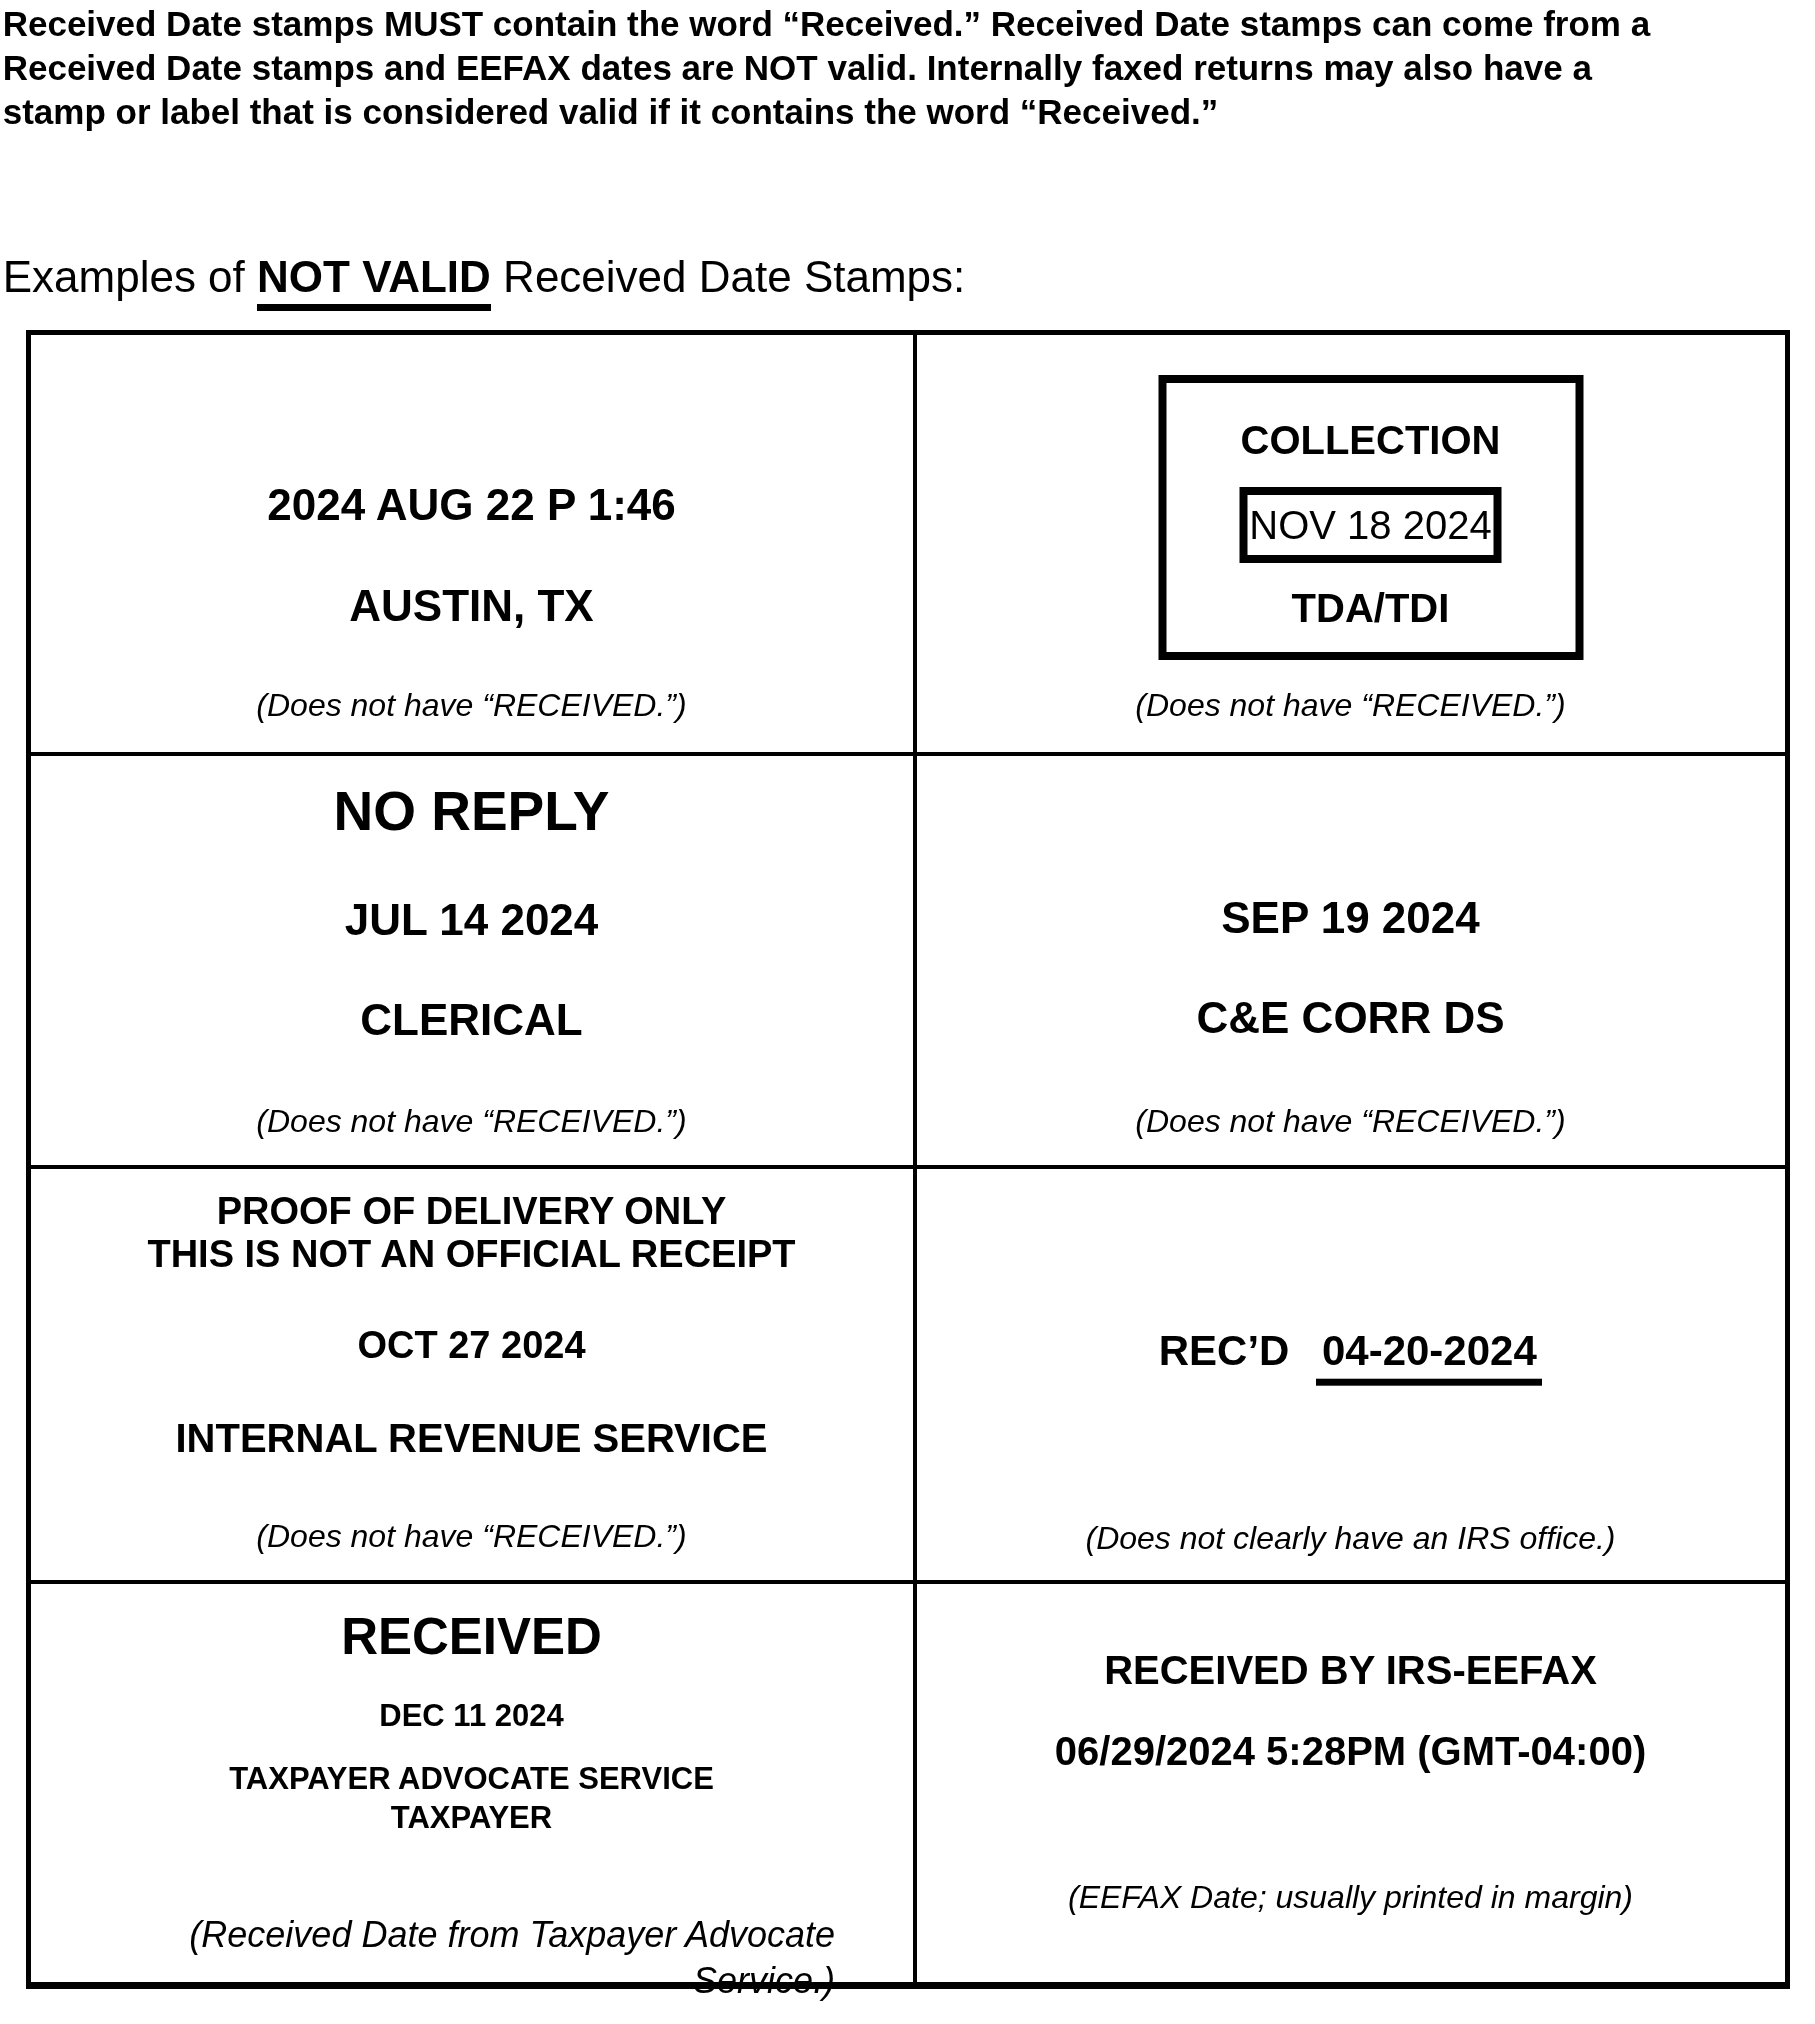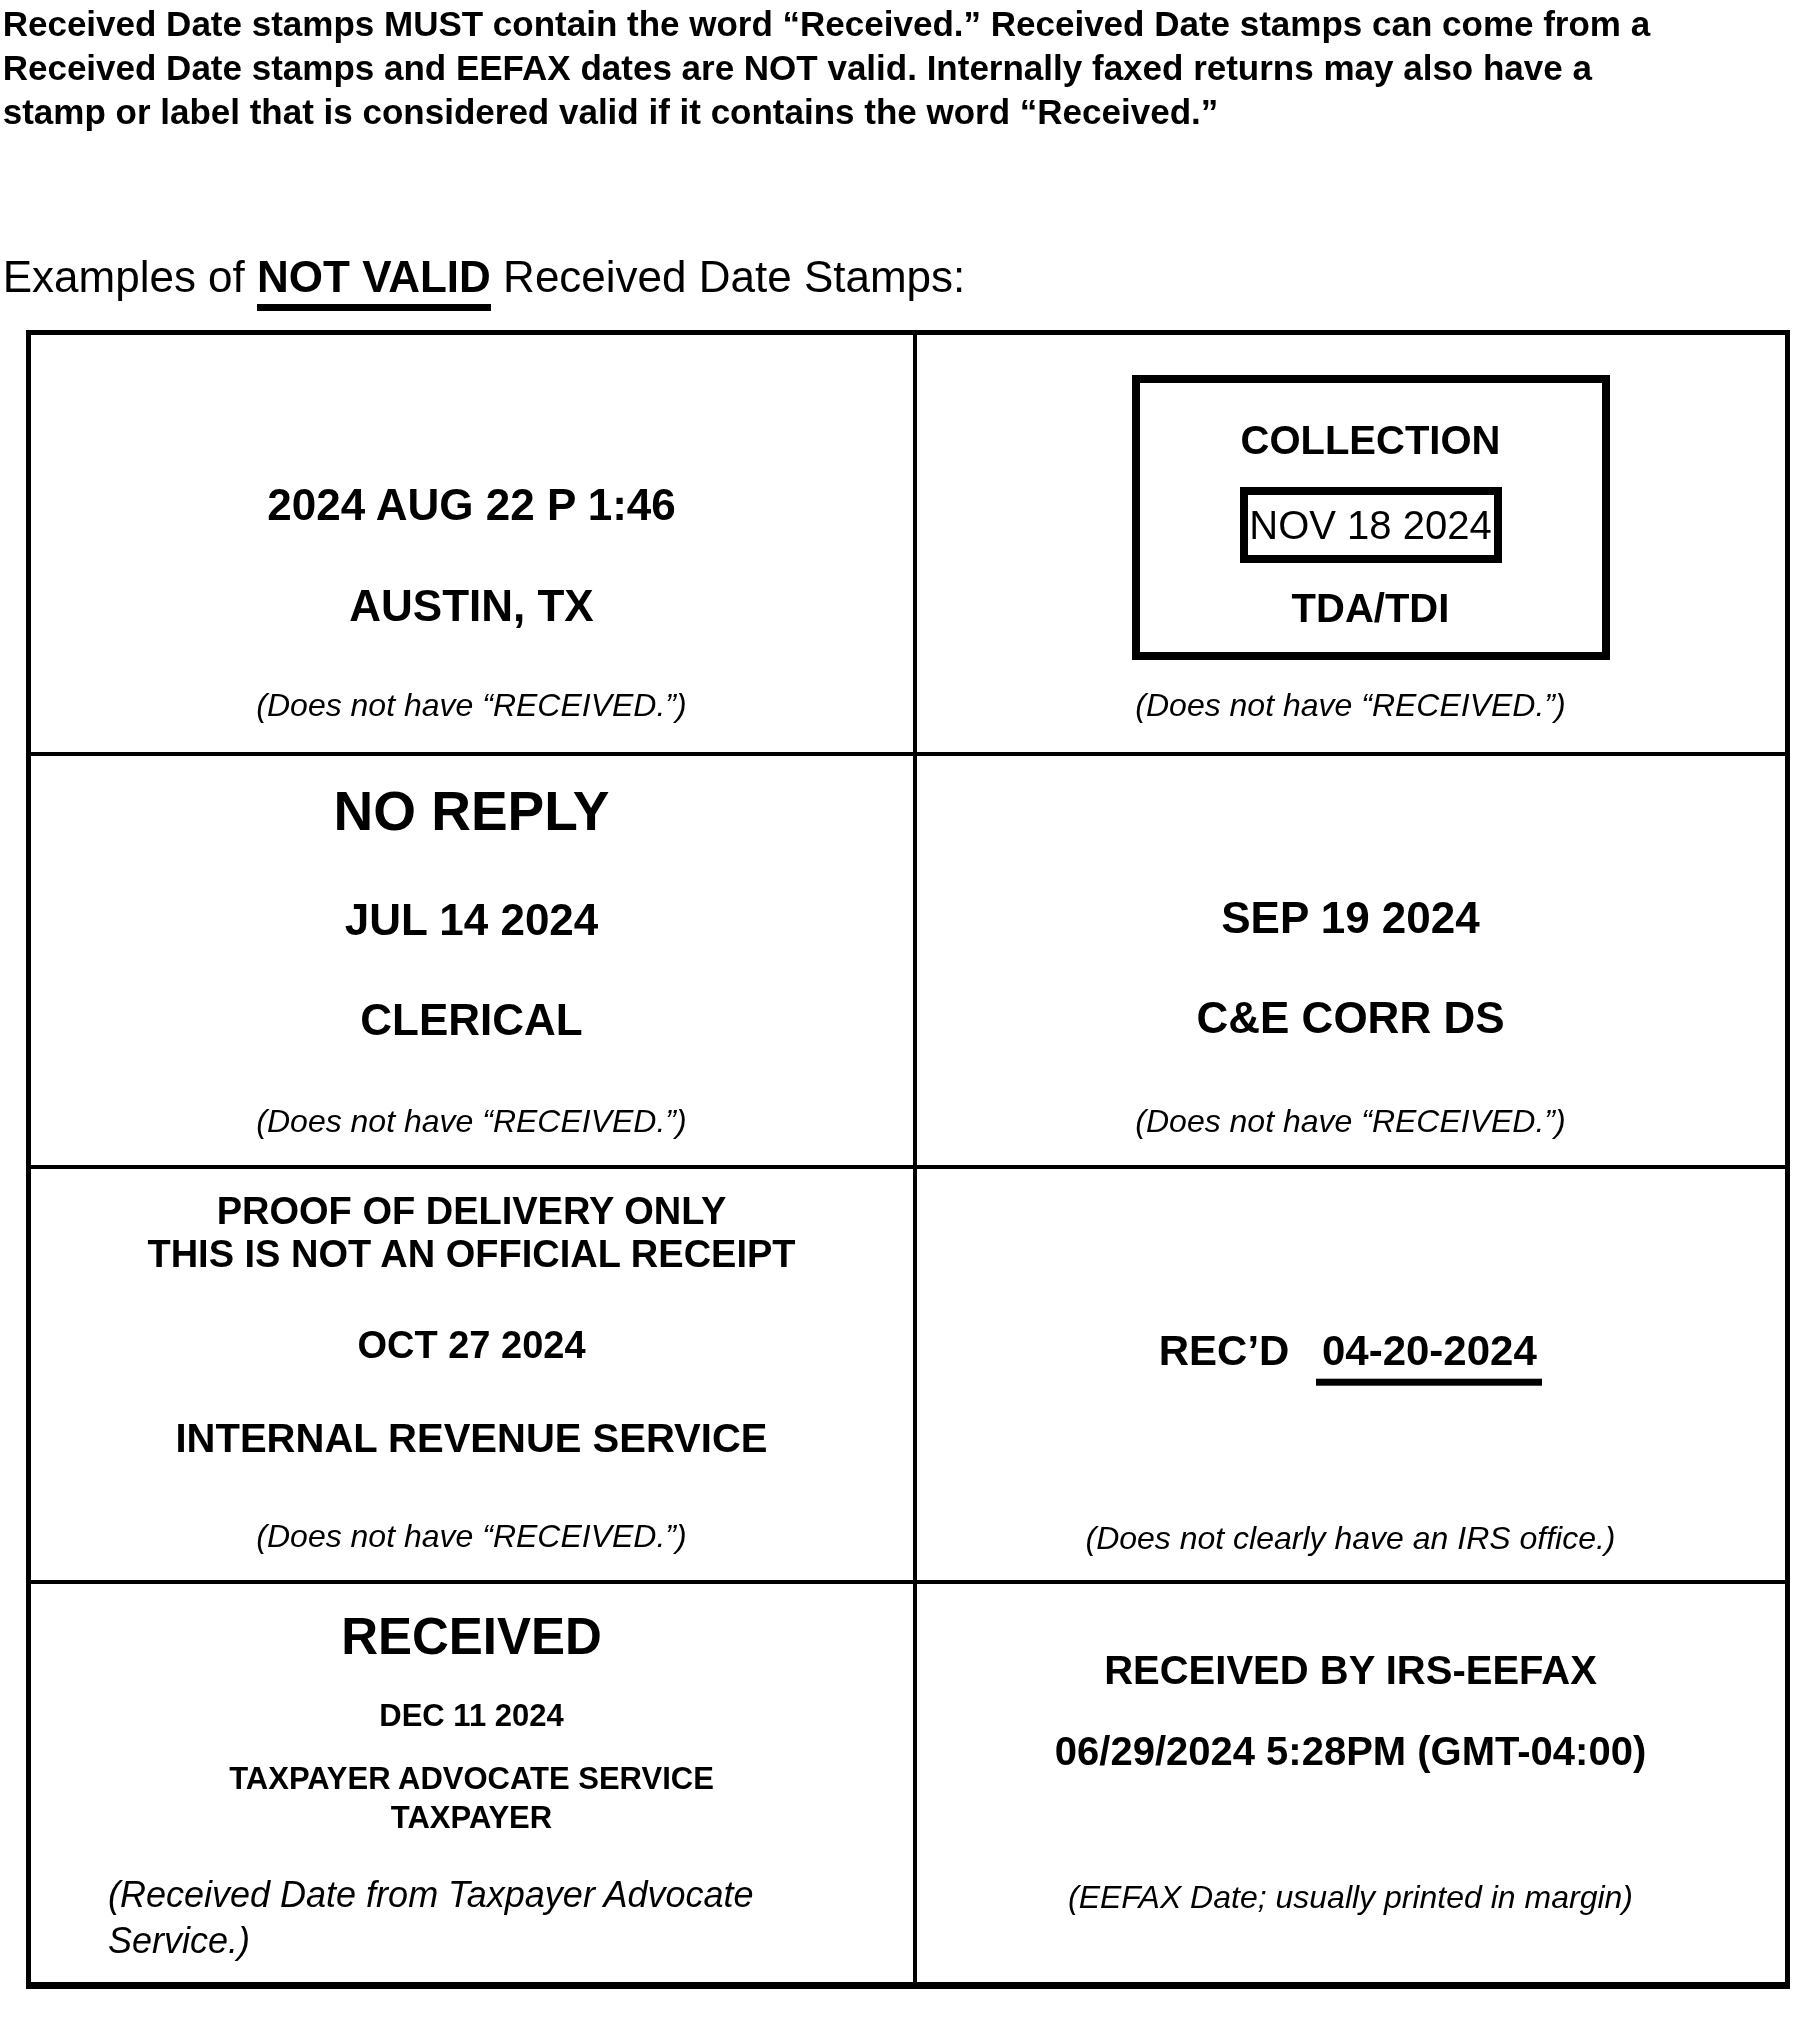--- a/index.html
+++ b/index.html
@@ -52,37 +52,37 @@
     font-weight: bold;
   }
   .note {
     position: absolute; left: 0; right: 0;
     transform: translateY(-50%);
     text-align: center; white-space: nowrap;
     font-style: italic; font-weight: normal; font-size: 32px;
   }
   .note-wrap {
     position: absolute; left: 50%; transform: translate(-50%, -50%);
-    width: 727px; text-align: left; white-space: normal;
-    font-style: italic; font-weight: normal; font-size: 36px; line-height: 46px;
+    width: 727px; text-align: right; white-space: normal;
+    font-style: italic; font-weight: normal; font-size: 36px; line-height: 46px; margin-top: 40px;
   }
 
   .fs60 { font-size: 55px; }
   .fs56 { font-size: 51px; }
   .fs48 { font-size: 44px; }
   .fs46 { font-size: 42px; }
   .fs44 { font-size: 40px; }
   .fs42 { font-size: 38px; }
   .fs34 { font-size: 31px; }
 
   
   .collection-box {
     position: absolute; top: 40px; left: 50%;
     transform: translateX(calc(-50% + 20px));
-    width: 478px; height: 285px;
+    width: 425px; height: 285px;
     border: 8.2px solid #000;
   }
   .collection-datebox {
     position: absolute; top: 96px; left: 50%; transform: translateX(-50%);
     width: 262px; height: 76px;
     border: 8.2px solid #000;
     display: flex; align-items: center; justify-content: center;
     font-weight: normal; white-space: nowrap; margin-top: 8px;
   }
 

